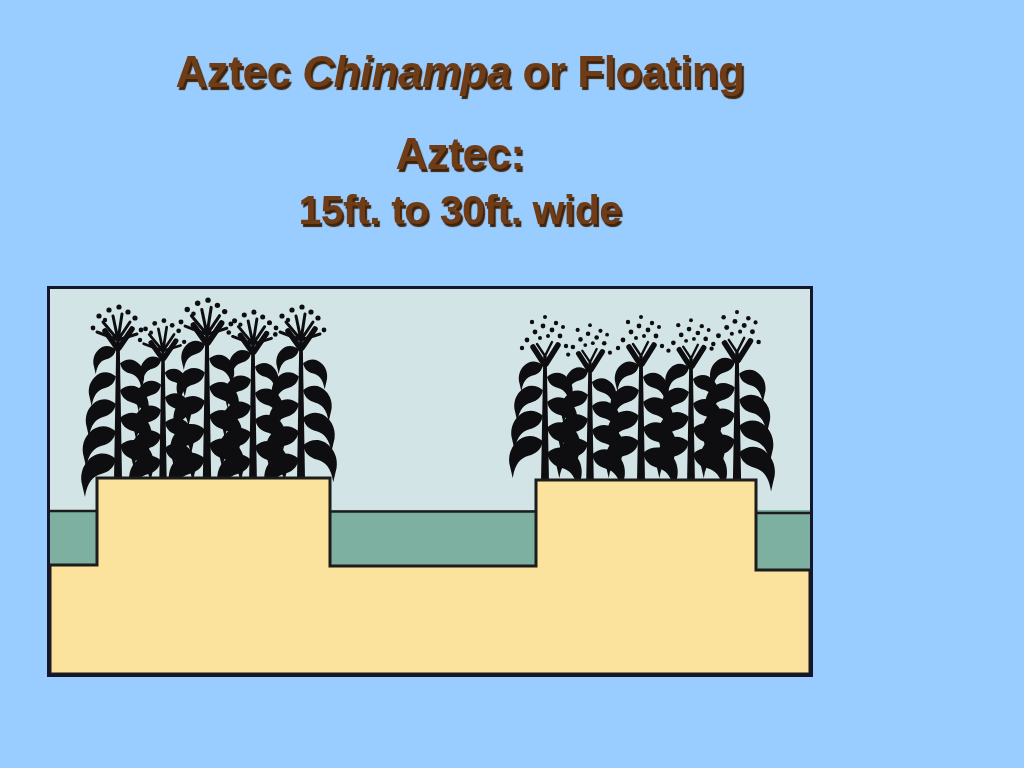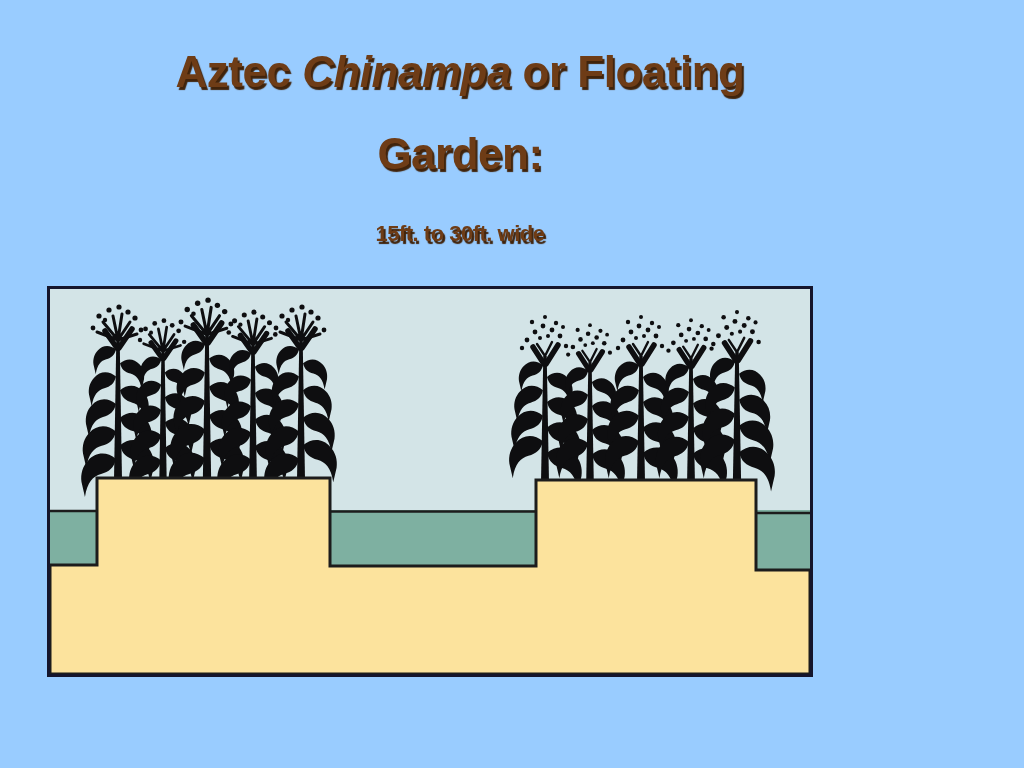--- a/index.html
+++ b/index.html
@@ -22,21 +22,21 @@
   .slide{position:relative;width:1024px;height:634px;background:var(--bg);}
   .tline{
     position:absolute;left:40px;width:840px;text-align:center;
     color:var(--title);font-weight:700;letter-spacing:-0.5px;
     text-shadow:2px 3px 1px var(--title-shadow);
     white-space:pre-wrap;
   }
   .title-line1{top:40px;font-size:44px;line-height:64px;}
   .title-line1 em{font-style:italic;}
   .title-line2{top:122px;font-size:44px;line-height:64px;}
-  .subtitle{top:212px;font-size:22px;line-height:44px;letter-spacing:-0.5px;}
+  .subtitle{top:188px;font-size:41px;line-height:44px;letter-spacing:-0.5px;}
   .figure-frame{
     position:absolute;left:47px;top:286px;width:766px;height:391px;
     border:3px solid var(--frame);box-sizing:border-box;background:var(--sky);
   }
   .figure-frame svg{display:block;width:100%;height:100%;}
   .sky{fill:var(--sky);}
   .water{fill:var(--water);}
   .earth{fill:var(--earth);stroke:var(--ink);stroke-width:3;stroke-linejoin:miter;}
   .wline{stroke:var(--ink);stroke-width:2.5;fill:none;}
   .plant{fill:var(--plant);}
@@ -44,21 +44,21 @@
   .ps25{stroke:var(--plant);stroke-width:2.4;stroke-linecap:round;fill:none;}
   .ps5{stroke:var(--plant);stroke-width:5.5;stroke-linecap:round;fill:none;}
 </style>
 </head>
 <body>
 
 <div class="slide">
 
   <div class="tline title-line1"><span>Aztec </span><em>Chinampa</em><span> or Floating</span></div>
 
-  <div class="tline title-line2">Garden:</div>
+  <div class="tline title-line2">Aztec:</div>
 
   <div class="tline subtitle">15ft. to 30ft. wide</div>
 
   <div class="figure-frame" role="img" aria-label="Cross-section illustration of two Aztec chinampa raised garden beds planted with maize, separated by green water-filled canals above tan earth">
     <svg viewBox="0 0 760 385" preserveAspectRatio="none">
       <defs>
         <path id="leafR" class="plant" d="M0 -6 C8 -13 18 -12 24 -5 C29 0 31 7 30 14 L27 27 C25 14 20 9 13 7 C6 5 2 2 0 -6 Z"></path>
 
         <g id="plantA">
           <path class="plant" d="M-4 2 L-1.7 -138 L1.7 -138 L4 2 Z"></path>

